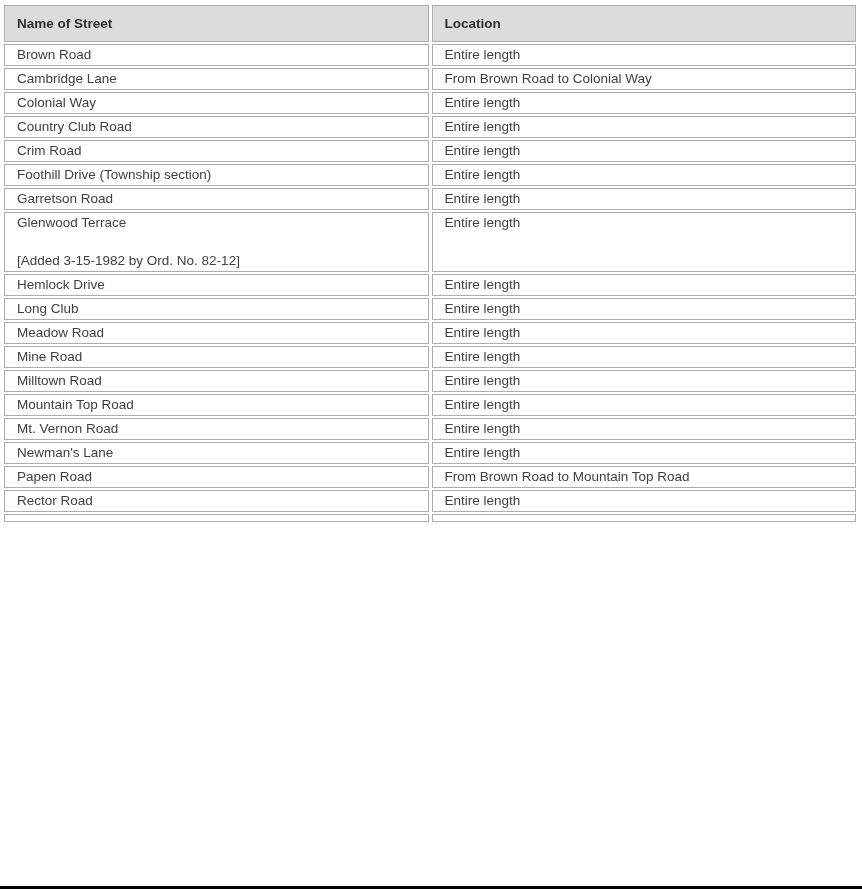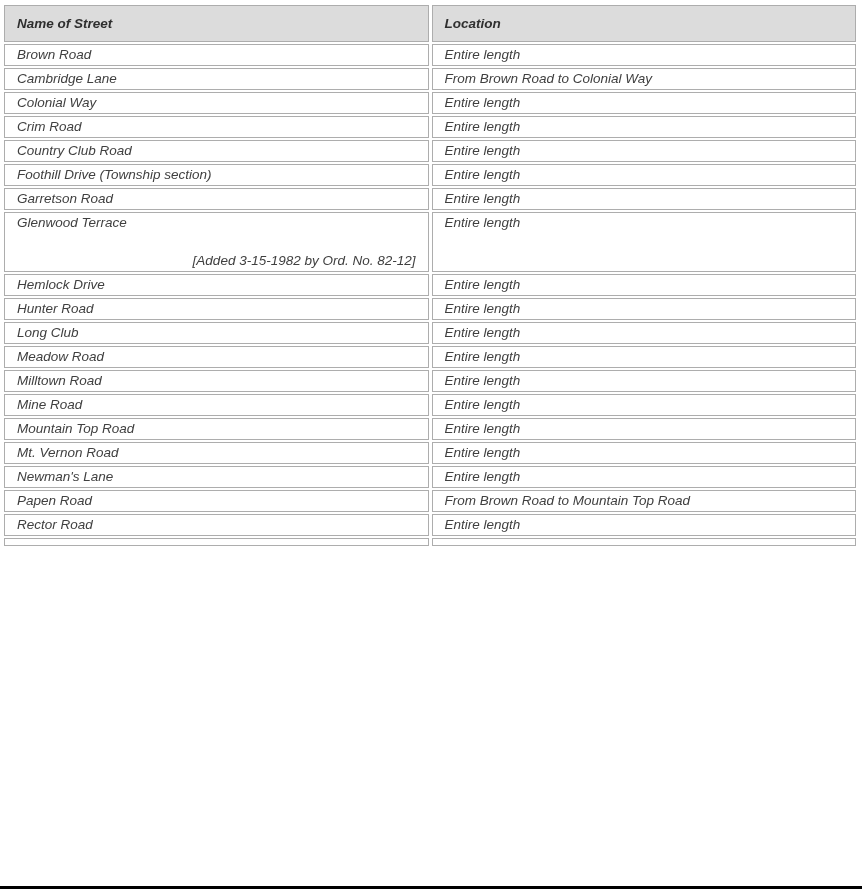--- a/index.html
+++ b/index.html
@@ -3,21 +3,20 @@
 <meta charset="utf-8">
 <style>
   html, body { margin: 0; padding: 0; background: #ffffff; }
   .page {
     position: relative;
     width: 862px;
     height: 889px;
     overflow: hidden;
     background: #ffffff;
     font-family: "Liberation Sans", sans-serif;
-    font-style: italic;
   }
   table.streets {
     border-collapse: separate;
     border-spacing: 3px 2px;
     table-layout: fixed;
     width: 858px;
     margin: 3px 0 0 1px;
   }
   table.streets col { width: 50%; }
   th, td {
@@ -35,21 +34,21 @@
     padding: 10px 12px;
   }
   td {
     background: #ffffff;
     color: #404040;
     font-size: 13.5px;
     font-weight: normal;
     line-height: 14px;
     padding: 3px 12px;
   }
-  td .note { margin-top: 24px; text-align: right; }
+  td .note { margin-top: 24px; }
   .bottom-bar {
     position: absolute;
     left: 0;
     bottom: 0;
     width: 100%;
     height: 3px;
     background: #000000;
   }
 </style>
 </head>
@@ -87,29 +86,29 @@
         <tr>
           <td>
             <div>Colonial Way</div>
           </td>
           <td>
             <div>Entire length</div>
           </td>
         </tr>
         <tr>
           <td>
+            <div>Country Club Road</div>
+          </td>
+          <td>
+            <div>Entire length</div>
+          </td>
+        </tr>
+        <tr>
+          <td>
             <div>Crim Road</div>
-          </td>
-          <td>
-            <div>Entire length</div>
-          </td>
-        </tr>
-        <tr>
-          <td>
-            <div>Country Club Road</div>
           </td>
           <td>
             <div>Entire length</div>
           </td>
         </tr>
         <tr>
           <td>
             <div>Foothill Drive (Township section)</div>
           </td>
           <td>
@@ -136,53 +135,45 @@
         <tr>
           <td>
             <div>Hemlock Drive</div>
           </td>
           <td>
             <div>Entire length</div>
           </td>
         </tr>
         <tr>
           <td>
-            <div>Hunter Road</div>
-          </td>
-          <td>
-            <div>Entire length</div>
-          </td>
-        </tr>
-        <tr>
-          <td>
             <div>Long Club</div>
           </td>
           <td>
             <div>Entire length</div>
           </td>
         </tr>
         <tr>
           <td>
             <div>Meadow Road</div>
           </td>
           <td>
             <div>Entire length</div>
           </td>
         </tr>
         <tr>
           <td>
+            <div>Mine Road</div>
+          </td>
+          <td>
+            <div>Entire length</div>
+          </td>
+        </tr>
+        <tr>
+          <td>
             <div>Milltown Road</div>
-          </td>
-          <td>
-            <div>Entire length</div>
-          </td>
-        </tr>
-        <tr>
-          <td>
-            <div>Mine Road</div>
           </td>
           <td>
             <div>Entire length</div>
           </td>
         </tr>
         <tr>
           <td>
             <div>Mountain Top Road</div>
           </td>
           <td>

